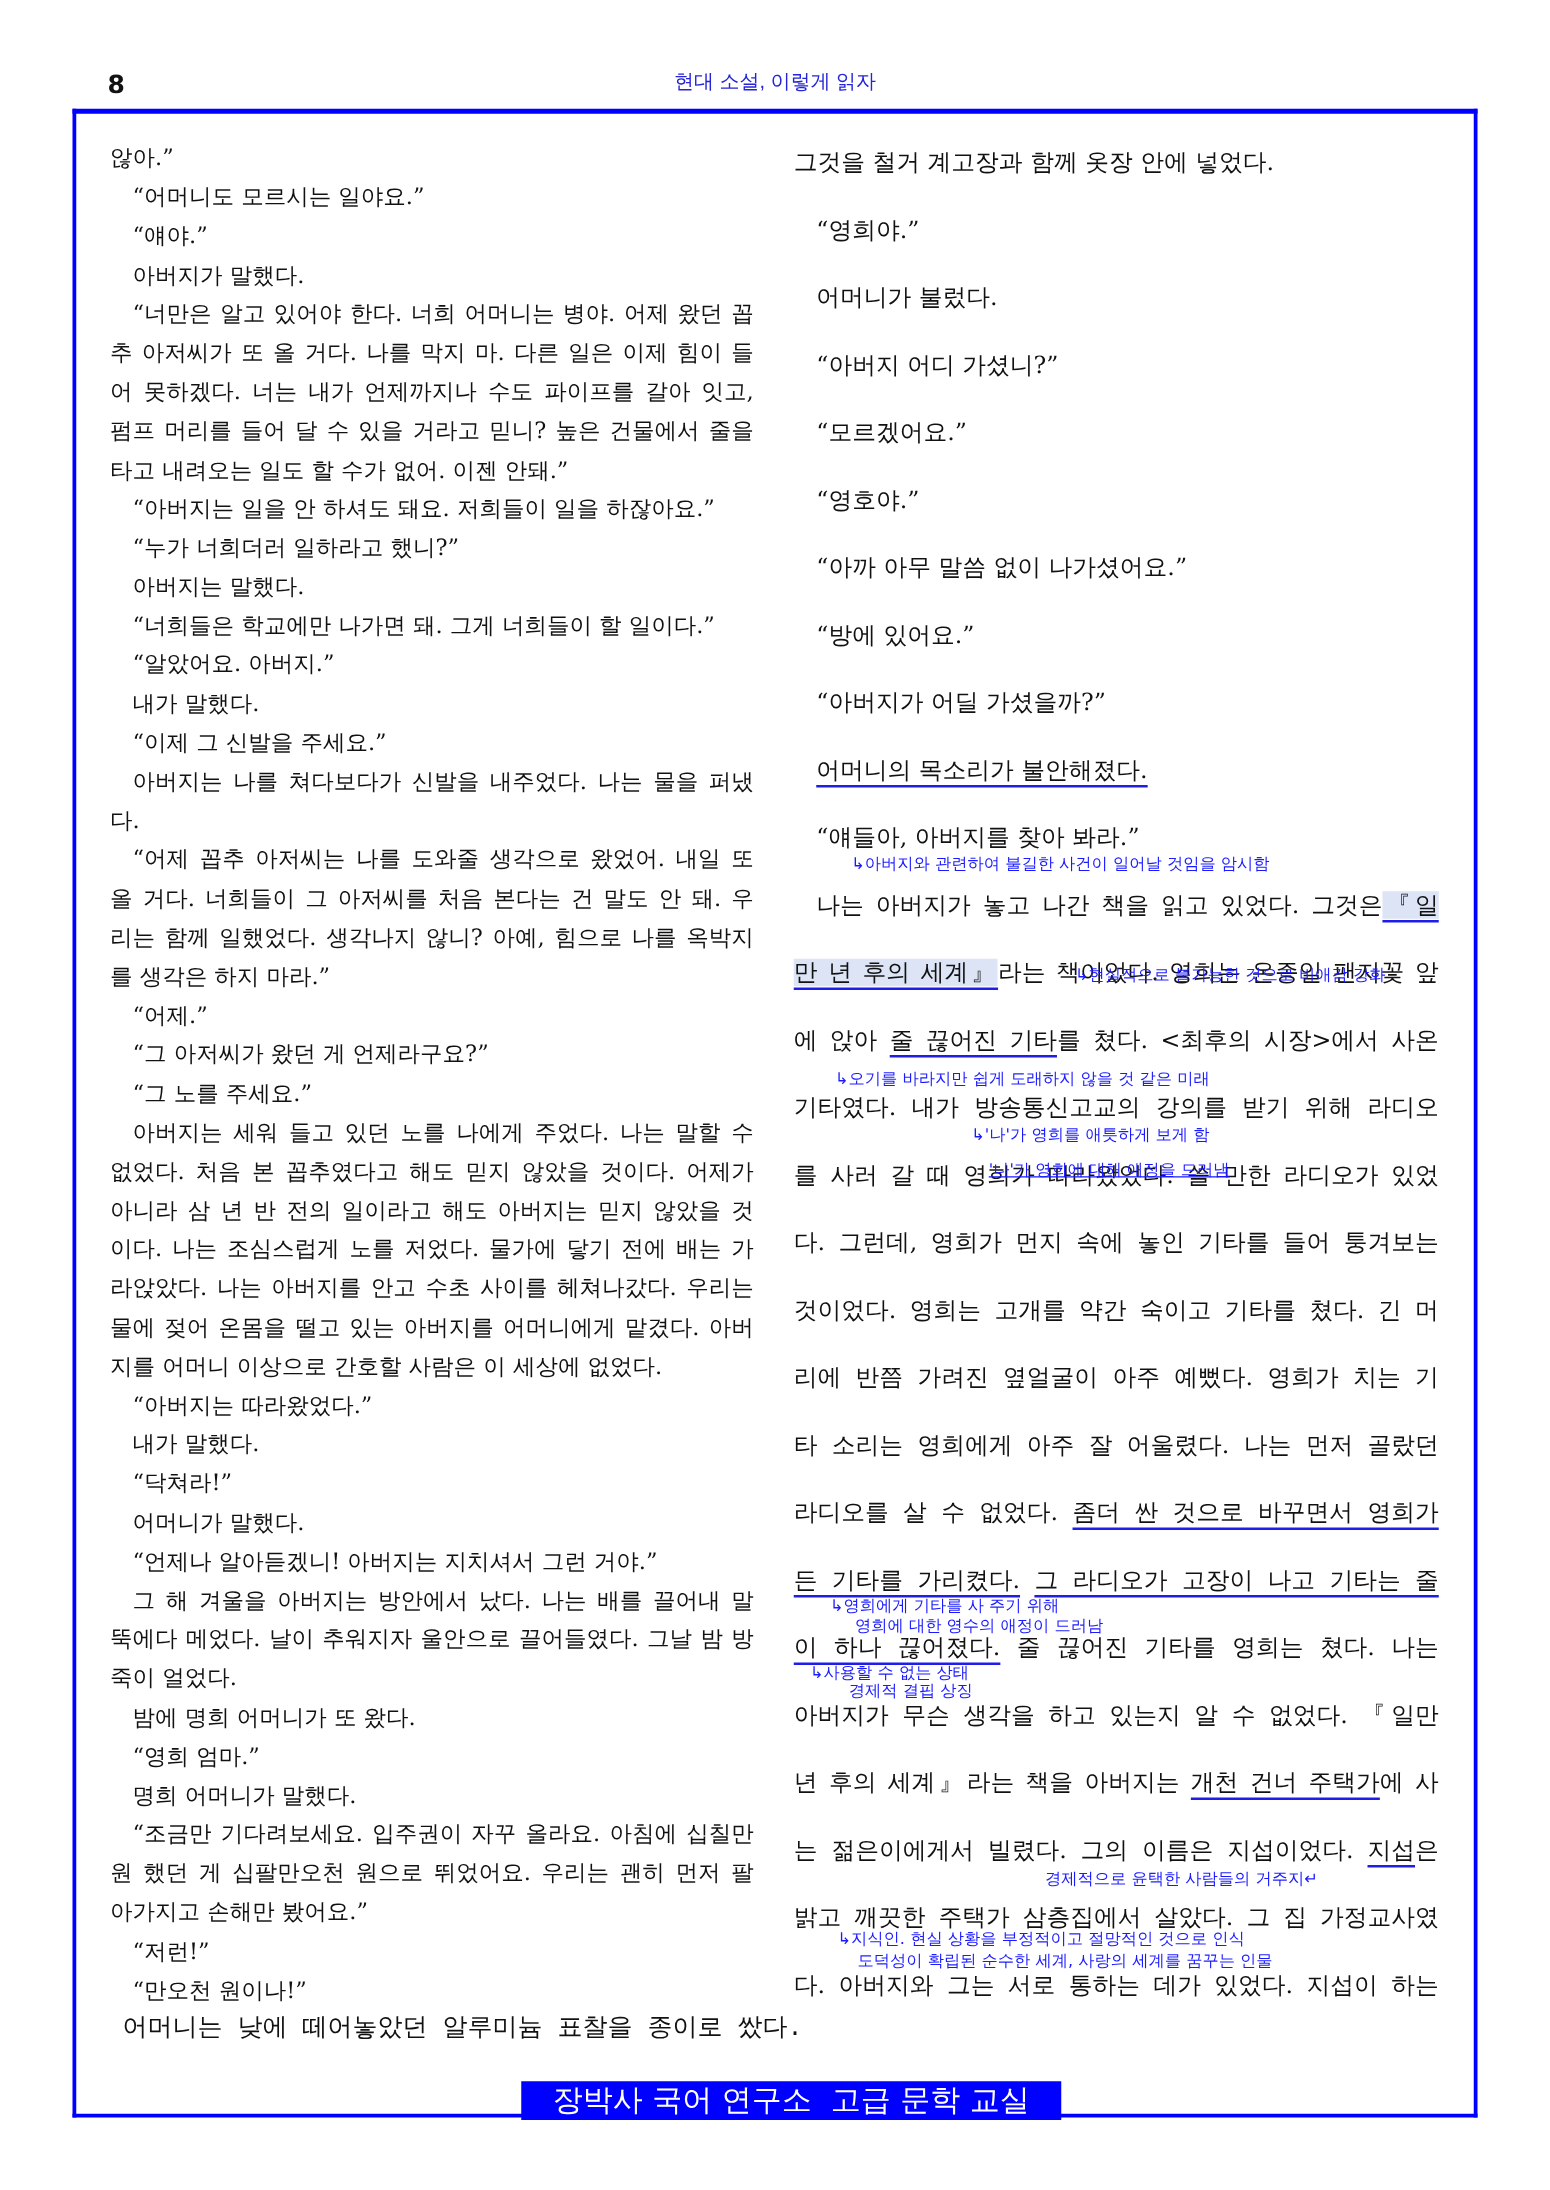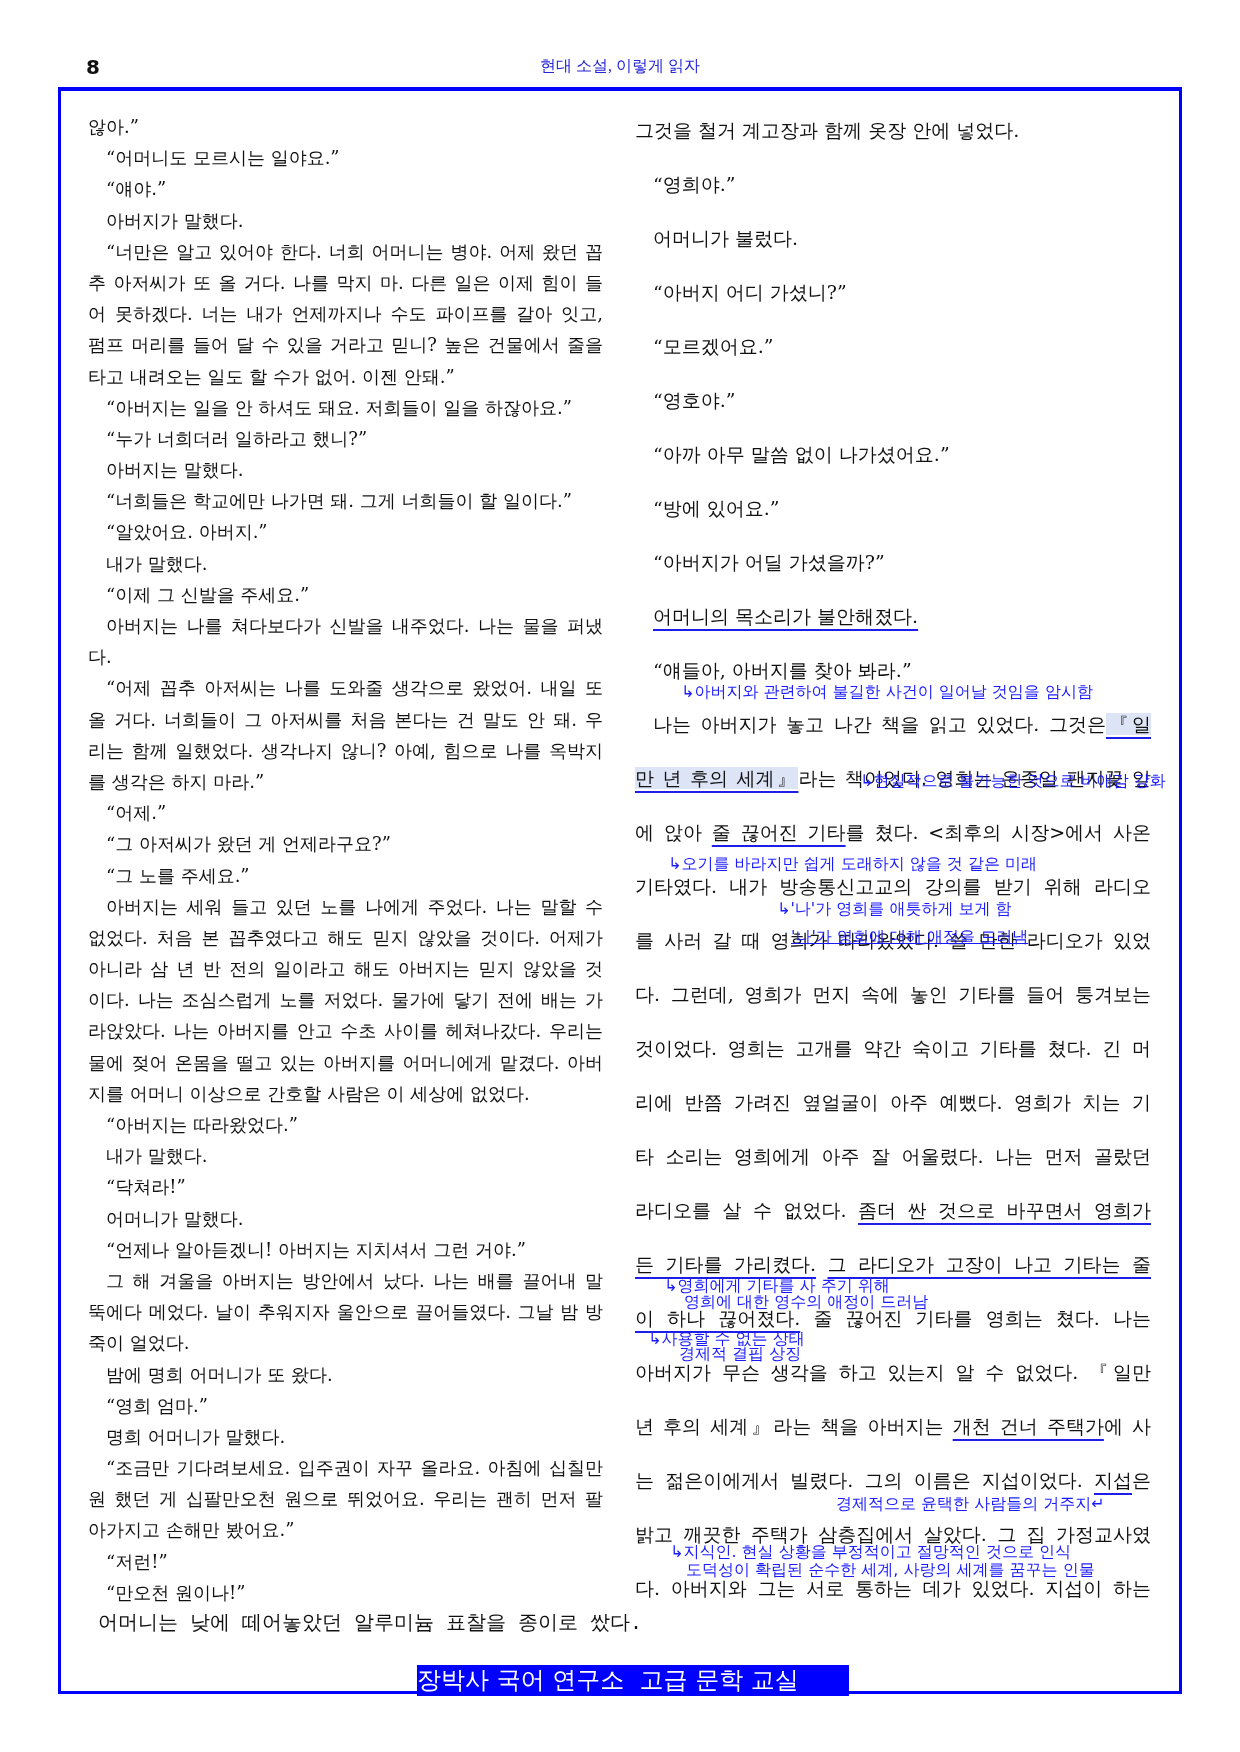--- a/index.html
+++ b/index.html
@@ -13,21 +13,21 @@
       color: #111111;
     }
     .page-number {
       position: absolute; left: 86px; top: 55px;
       font-family: "DejaVu Sans", "Liberation Sans", sans-serif;
       font-weight: bold; font-size: 20px; line-height: 24px; color: #111;
     }
     .running-title {
       position: absolute; left: 420px; width: 400px; top: 55px;
       text-align: center;
-      font-family: Liberation Serif, serif;
+      font-family: Liberation Sans, sans-serif;
       font-size: 16px; line-height: 22px; color: #2424d8;
     }
     .frame-top    { position: absolute; left: 58px; top: 87px; width: 1124px; height: 4px; background: #0000ff; }
     .frame-left   { position: absolute; left: 58px; top: 87px; width: 3px; height: 1607px; background: #0000ff; }
     .frame-right  { position: absolute; left: 1179px; top: 87px; width: 3px; height: 1607px; background: #0000ff; }
     .frame-bottom { position: absolute; left: 58px; top: 1691px; width: 1124px; height: 3px; background: #0000ff; }
 
     .col-left {
       position: absolute; left: 88px; top: 111px; width: 515px;
       font-size: 18px;
@@ -50,29 +50,29 @@
       text-decoration: underline;
       text-decoration-color: #1e1ee8;
       text-decoration-thickness: 1.5px;
       text-underline-offset: 6px;
     }
     .seg.hl { background: #dde4f6; }
 
     .note {
       position: absolute;
       font-family: "DejaVu Sans", "Liberation Sans", sans-serif;
-      font-size: 16px; line-height: 16px;
+      font-size: 13px; line-height: 16px;
       color: #1a1aff; white-space: nowrap;
     }
 
     .footer-banner {
       position: absolute; left: 417px; top: 1665px; width: 432px; height: 31px;
       background: #0000ff; color: #ffffff;
       font-family: "DejaVu Sans", "Liberation Sans", sans-serif;
-      font-size: 24px; line-height: 31px; 
+      font-size: 24px; line-height: 31px; text-align: center;
       white-space: pre;
     }
   </style>
 </head>
 <body>
 
 <div class="page">
 
   <div class="page-number">8</div>
   <div class="running-title">현대 소설, 이렇게 읽자</div>

